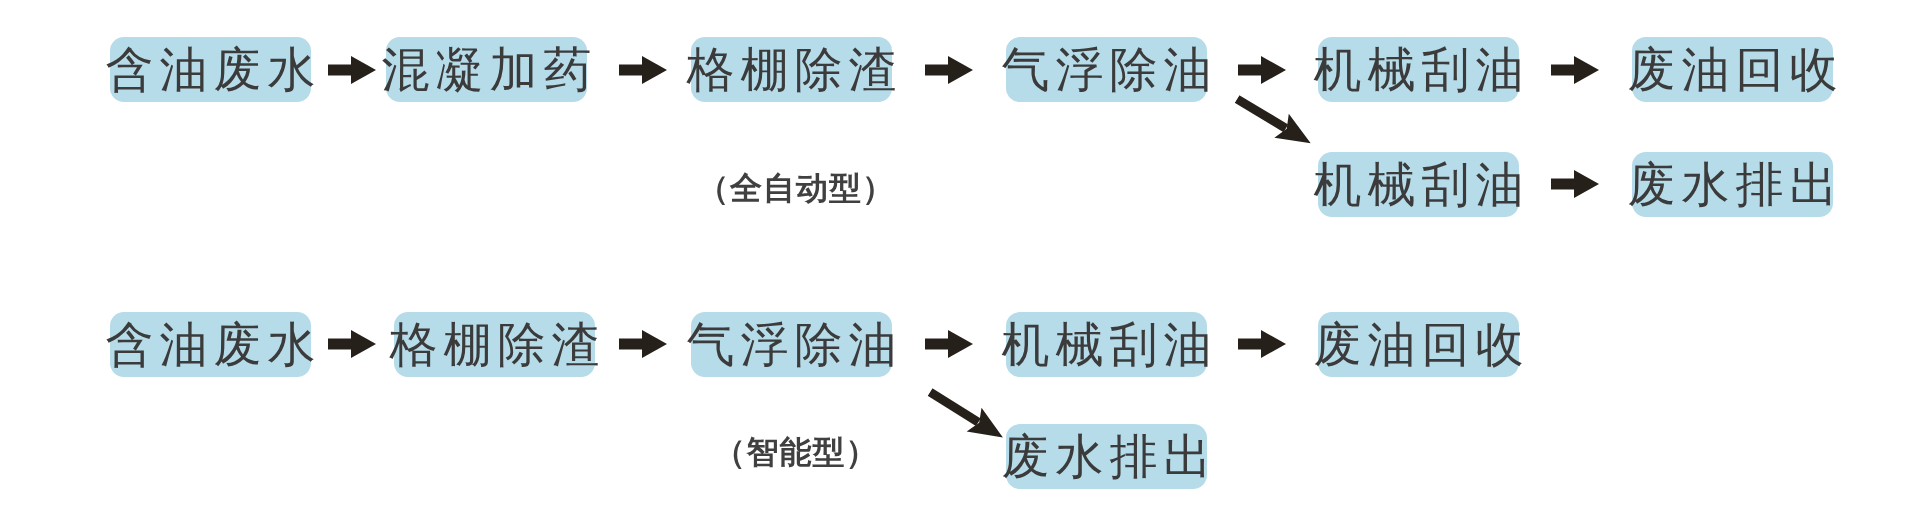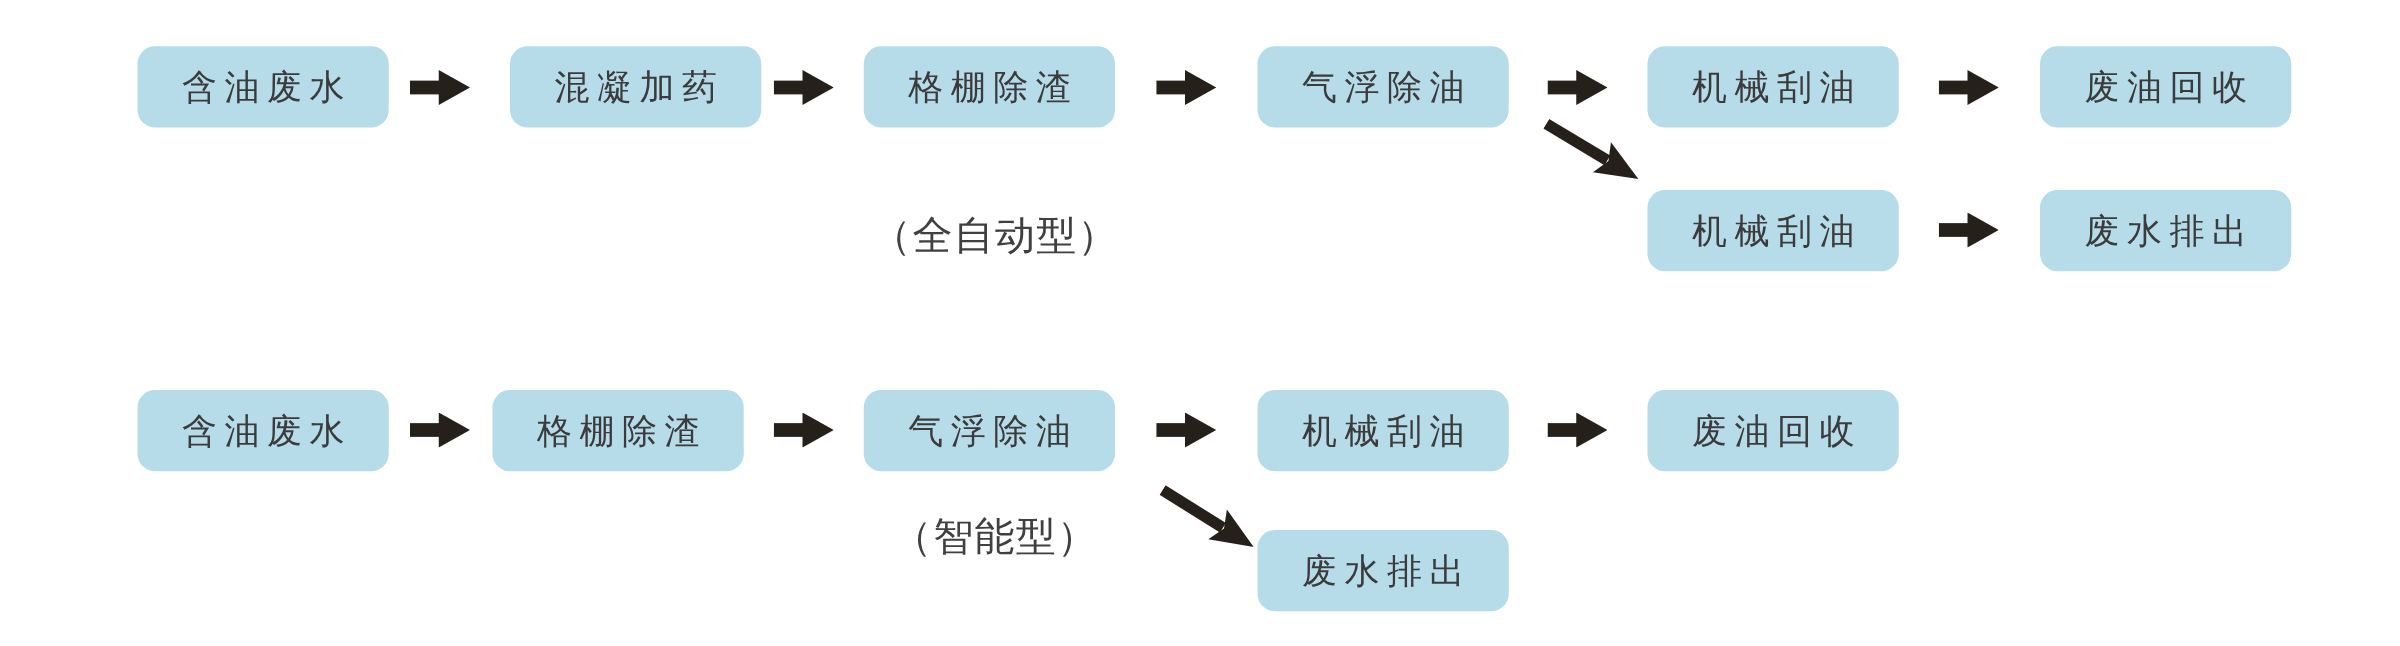--- a/index.html
+++ b/index.html
@@ -9,21 +9,21 @@
     background:var(--bg,#fff);
     font-family:"DejaVu Sans","Liberation Sans",sans-serif;
     overflow:hidden;
   }
   .box{
     position:absolute;
     width:201px;height:65px;
     background:var(--box-fill,#b6dbe9);
     border-radius:14px;
     display:flex;align-items:center;justify-content:center;
-    font-size:28px;
+    font-size:48px;
     letter-spacing:6px;text-indent:6px;
     color:var(--box-text,#3b3b3b);
     white-space:nowrap;
   }
   .harrow{
     position:absolute;width:48px;height:28px;
     color:var(--arrow,#26201b);
   }
   .darrow{
     position:absolute;width:86px;height:30px;
@@ -32,36 +32,37 @@
   }
   .harrow svg,.darrow svg{display:block;}
   .type-label{
     position:absolute;
     width:202px;
     text-align:center;
     font-size:32px;
     letter-spacing:1px;
     color:var(--label-text,#404040);
     white-space:nowrap;
+    font-weight:bold;
   }
 </style>
 </head>
 <body>
 
 <div class="canvas" style="--bg: #ffffff; --box-fill: #b6dbe9; --box-text: #3b3b3b; --label-text: #404040; --arrow: #26201b;">
 
   <section>
     <div class="box" style="left:110px;top:37px">含油废水</div>
     <div class="harrow" style="left:328px;top:56px">
         <svg viewBox="0 0 48 28" width="48" height="28">
           <rect x="0" y="8.5" width="25" height="11" fill="currentColor"></rect>
           <polygon points="23,0 48,14 23,28" fill="currentColor"></polygon>
         </svg>
       </div>
-    <div class="box" style="left:408px;top:37px">混凝加药</div>
+    <div class="box" style="left:386px;top:37px">混凝加药</div>
     <div class="harrow" style="left:619px;top:56px">
         <svg viewBox="0 0 48 28" width="48" height="28">
           <rect x="0" y="8.5" width="25" height="11" fill="currentColor"></rect>
           <polygon points="23,0 48,14 23,28" fill="currentColor"></polygon>
         </svg>
       </div>
     <div class="box" style="left:691px;top:37px">格棚除渣</div>
     <div class="harrow" style="left:925px;top:56px">
         <svg viewBox="0 0 48 28" width="48" height="28">
           <rect x="0" y="8.5" width="25" height="11" fill="currentColor"></rect>
@@ -134,16 +135,16 @@
     <div class="box" style="left:1318px;top:312px">废油回收</div>
 
     <div class="darrow" style="left:930px;top:377px;transform:rotate(32deg)">
         <svg viewBox="0 0 86 30" width="86" height="30">
           <rect x="0" y="10.5" width="57" height="9" fill="currentColor"></rect>
           <polygon points="52,1 86,15 52,29 58,15" fill="currentColor"></polygon>
         </svg>
       </div>
     <div class="box" style="left:1006px;top:424px">废水排出</div>
 
-    <div class="type-label" style="left:695px;top:408px">（智能型）</div>
+    <div class="type-label" style="left:695px;top:431px">（智能型）</div>
   </section>
 
 </div>
 
 </body></html>

